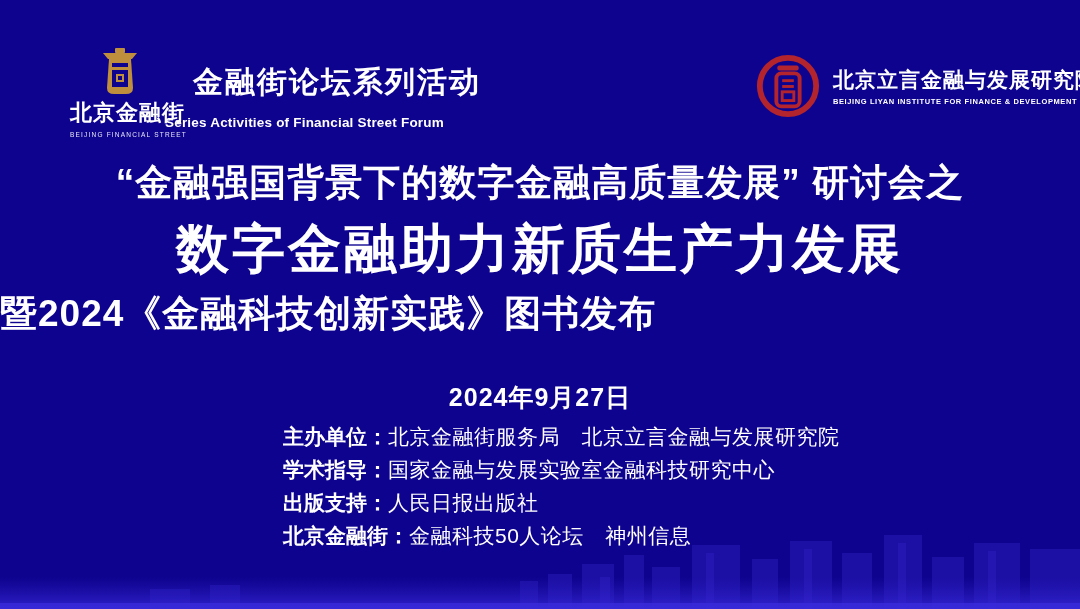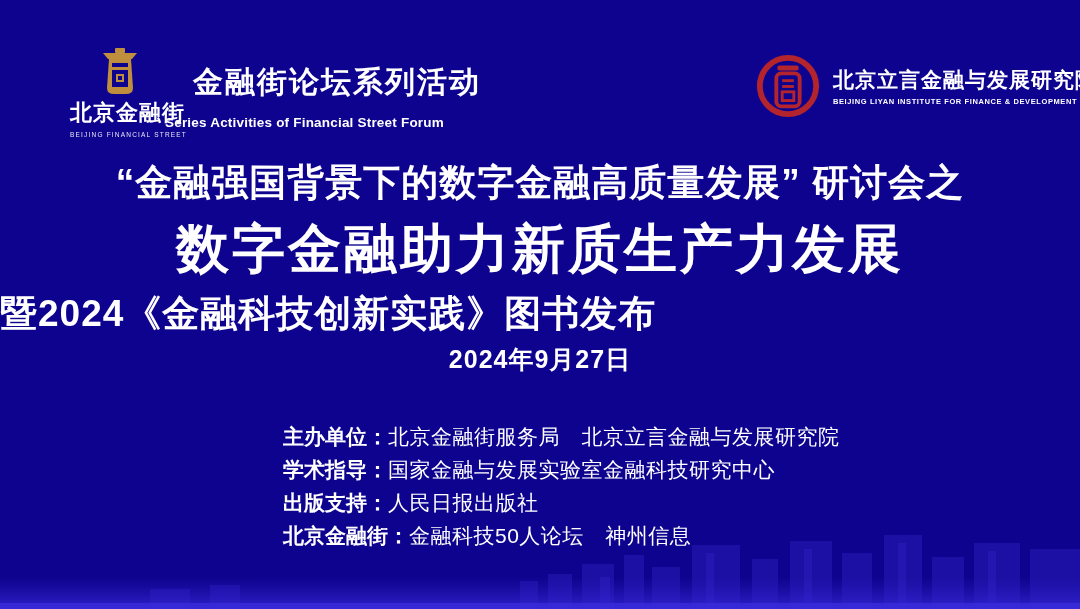--- a/index.html
+++ b/index.html
@@ -26,21 +26,21 @@
   .liyan-cn{font-size:21px;font-weight:bold;letter-spacing:1px;white-space:nowrap;}
   .liyan-en{font-size:7.5px;font-weight:bold;letter-spacing:.6px;margin-top:3px;white-space:nowrap;}
   
   .title-pre{position:absolute;left:0;top:158px;width:100%;text-align:center;
     font-size:37px;font-weight:bold;letter-spacing:1px;}
   .title-main{position:absolute;left:0;top:214px;width:100%;text-align:center;
     font-family:"DejaVu Serif","Liberation Serif",serif;
     font-size:53px;font-weight:bold;letter-spacing:3px;}
   .title-sub{position:absolute;left:0;top:289px;width:100%;text-align:left;
     font-size:37px;font-weight:bold;letter-spacing:1px;}
-  .event-date{position:absolute;left:0;top:343px;width:100%;text-align:center;
+  .event-date{position:absolute;left:0;top:381px;width:100%;text-align:center;
     font-size:25px;font-weight:bold;letter-spacing:1px;}
   
   .credits{position:absolute;left:283px;top:420px;font-size:21px;line-height:33px;}
   .credit-line{white-space:nowrap;}
   .credit-label{font-weight:bold;}
   .credit-value{font-weight:normal;letter-spacing:.5px;}
   
   .skyline{position:absolute;left:0;bottom:0;width:1080px;height:90px;display:block;}
 </style>
 </head>

